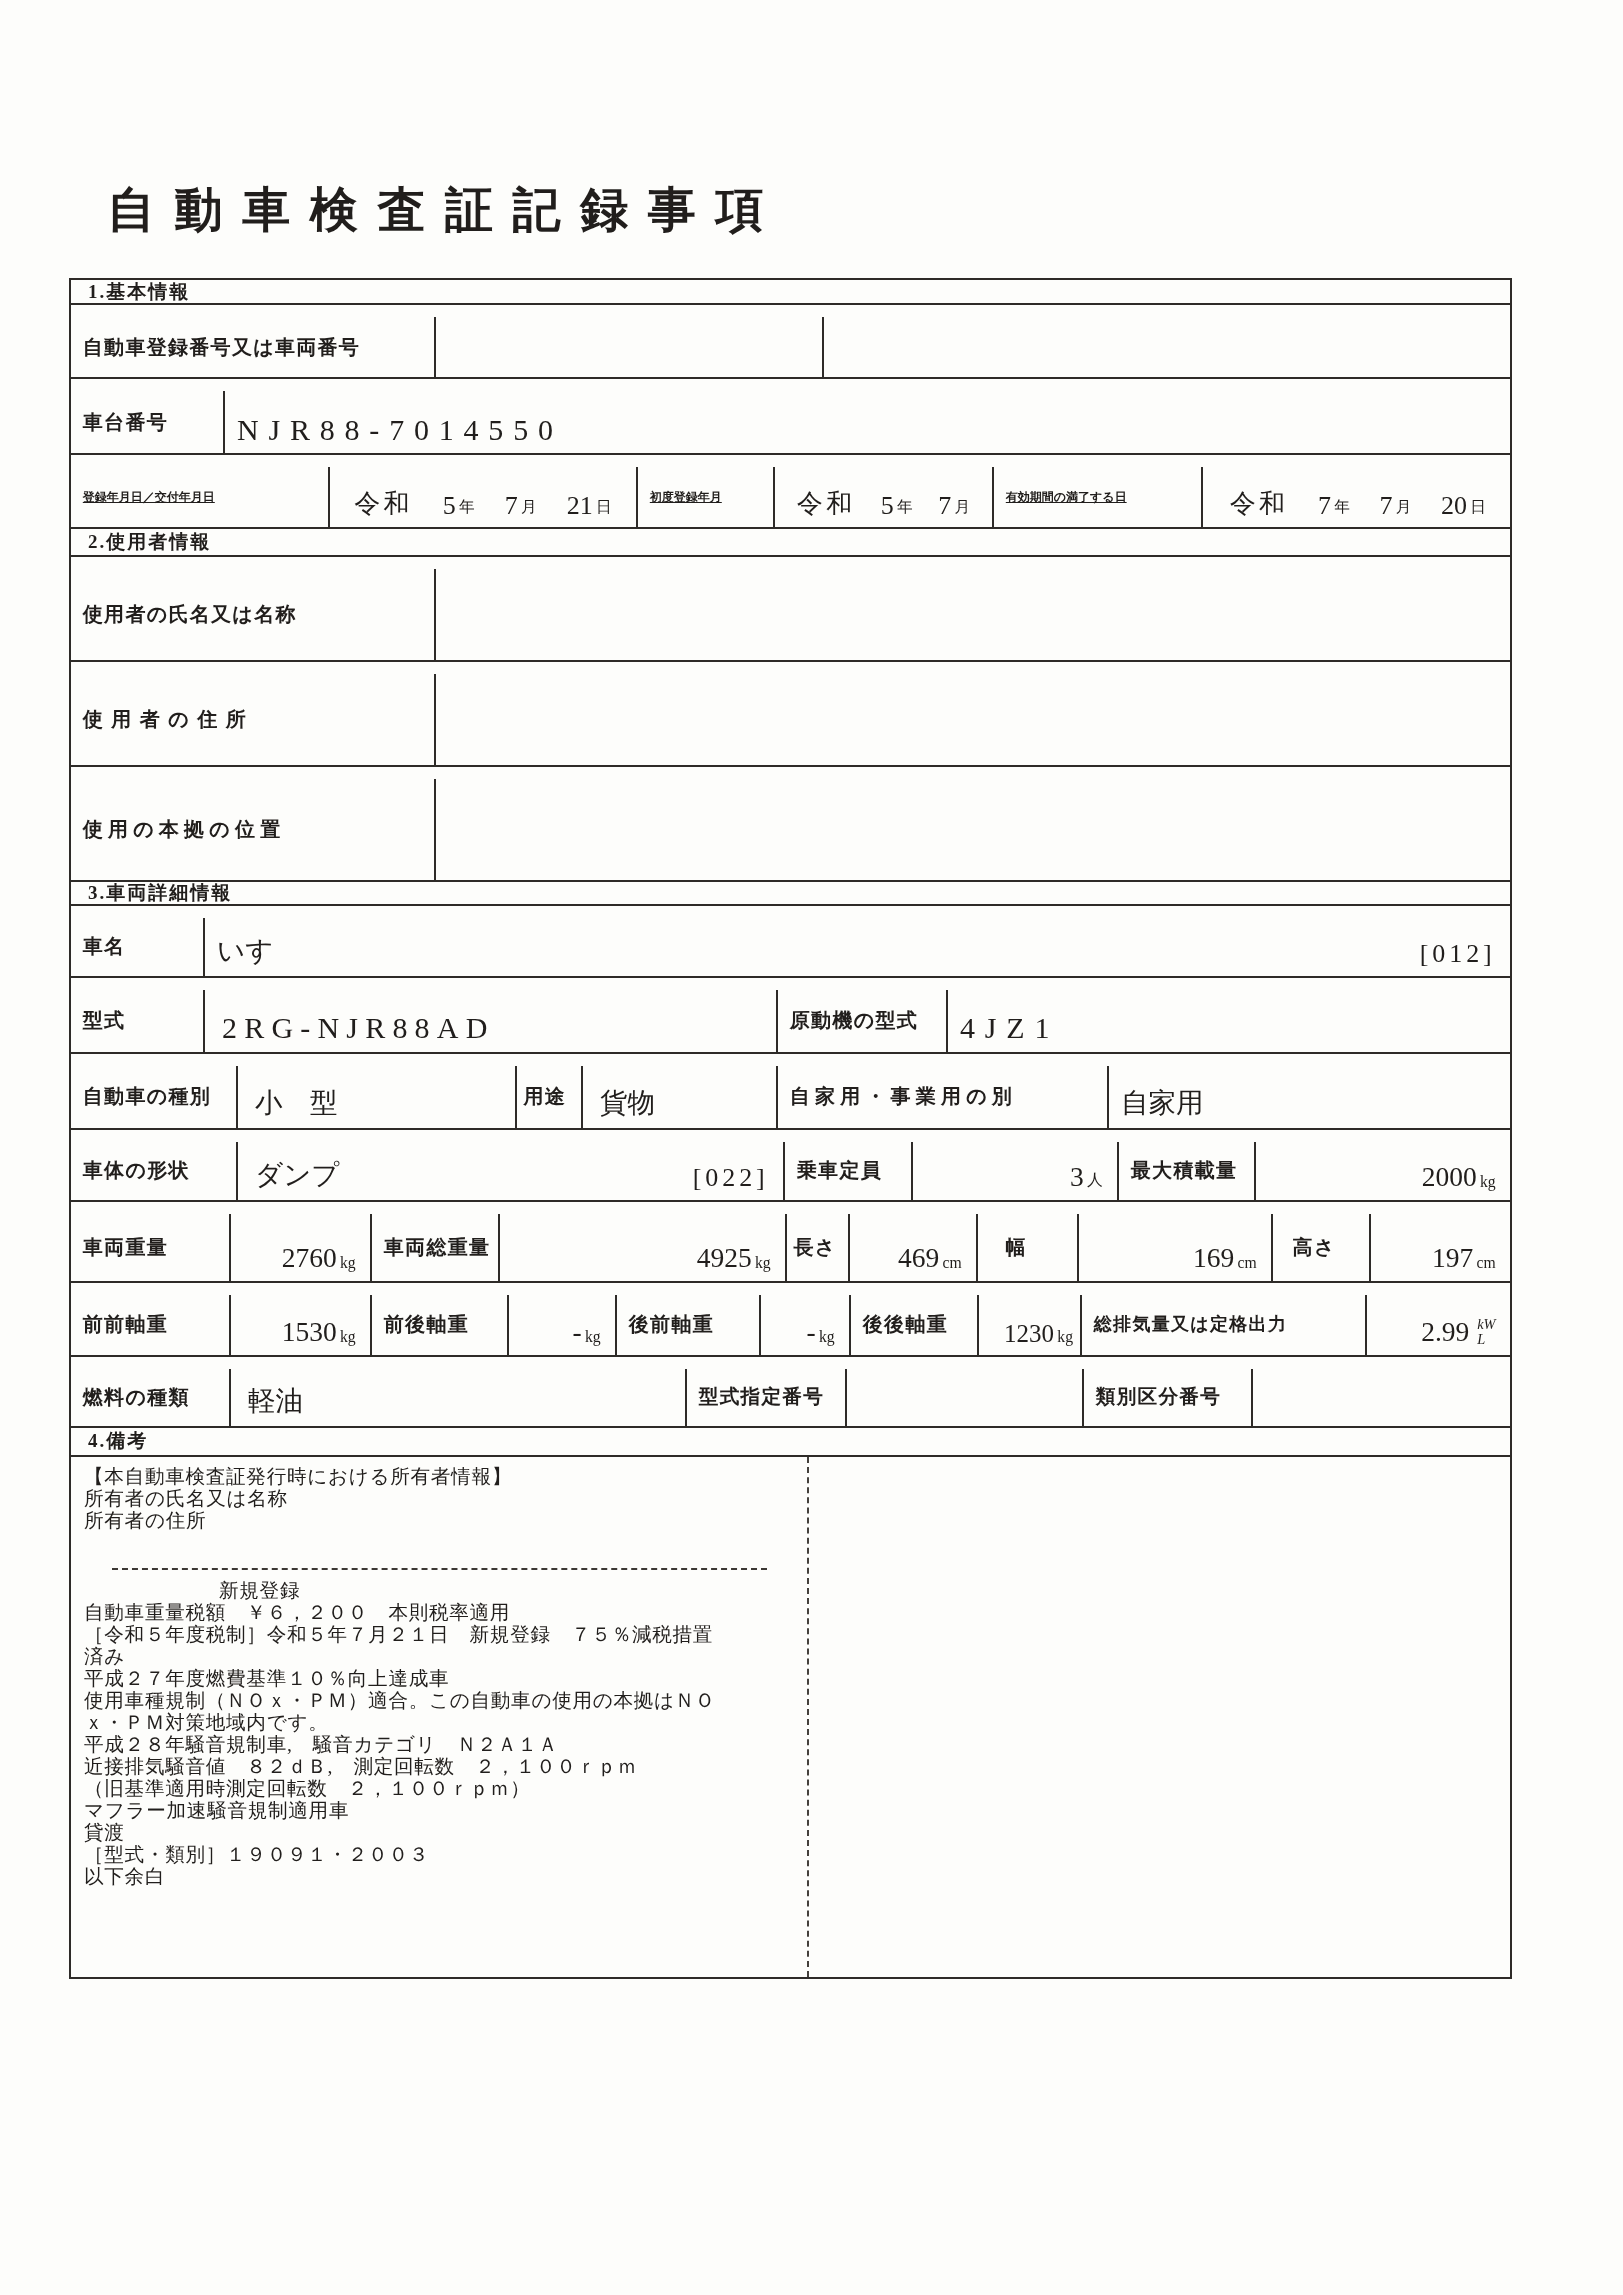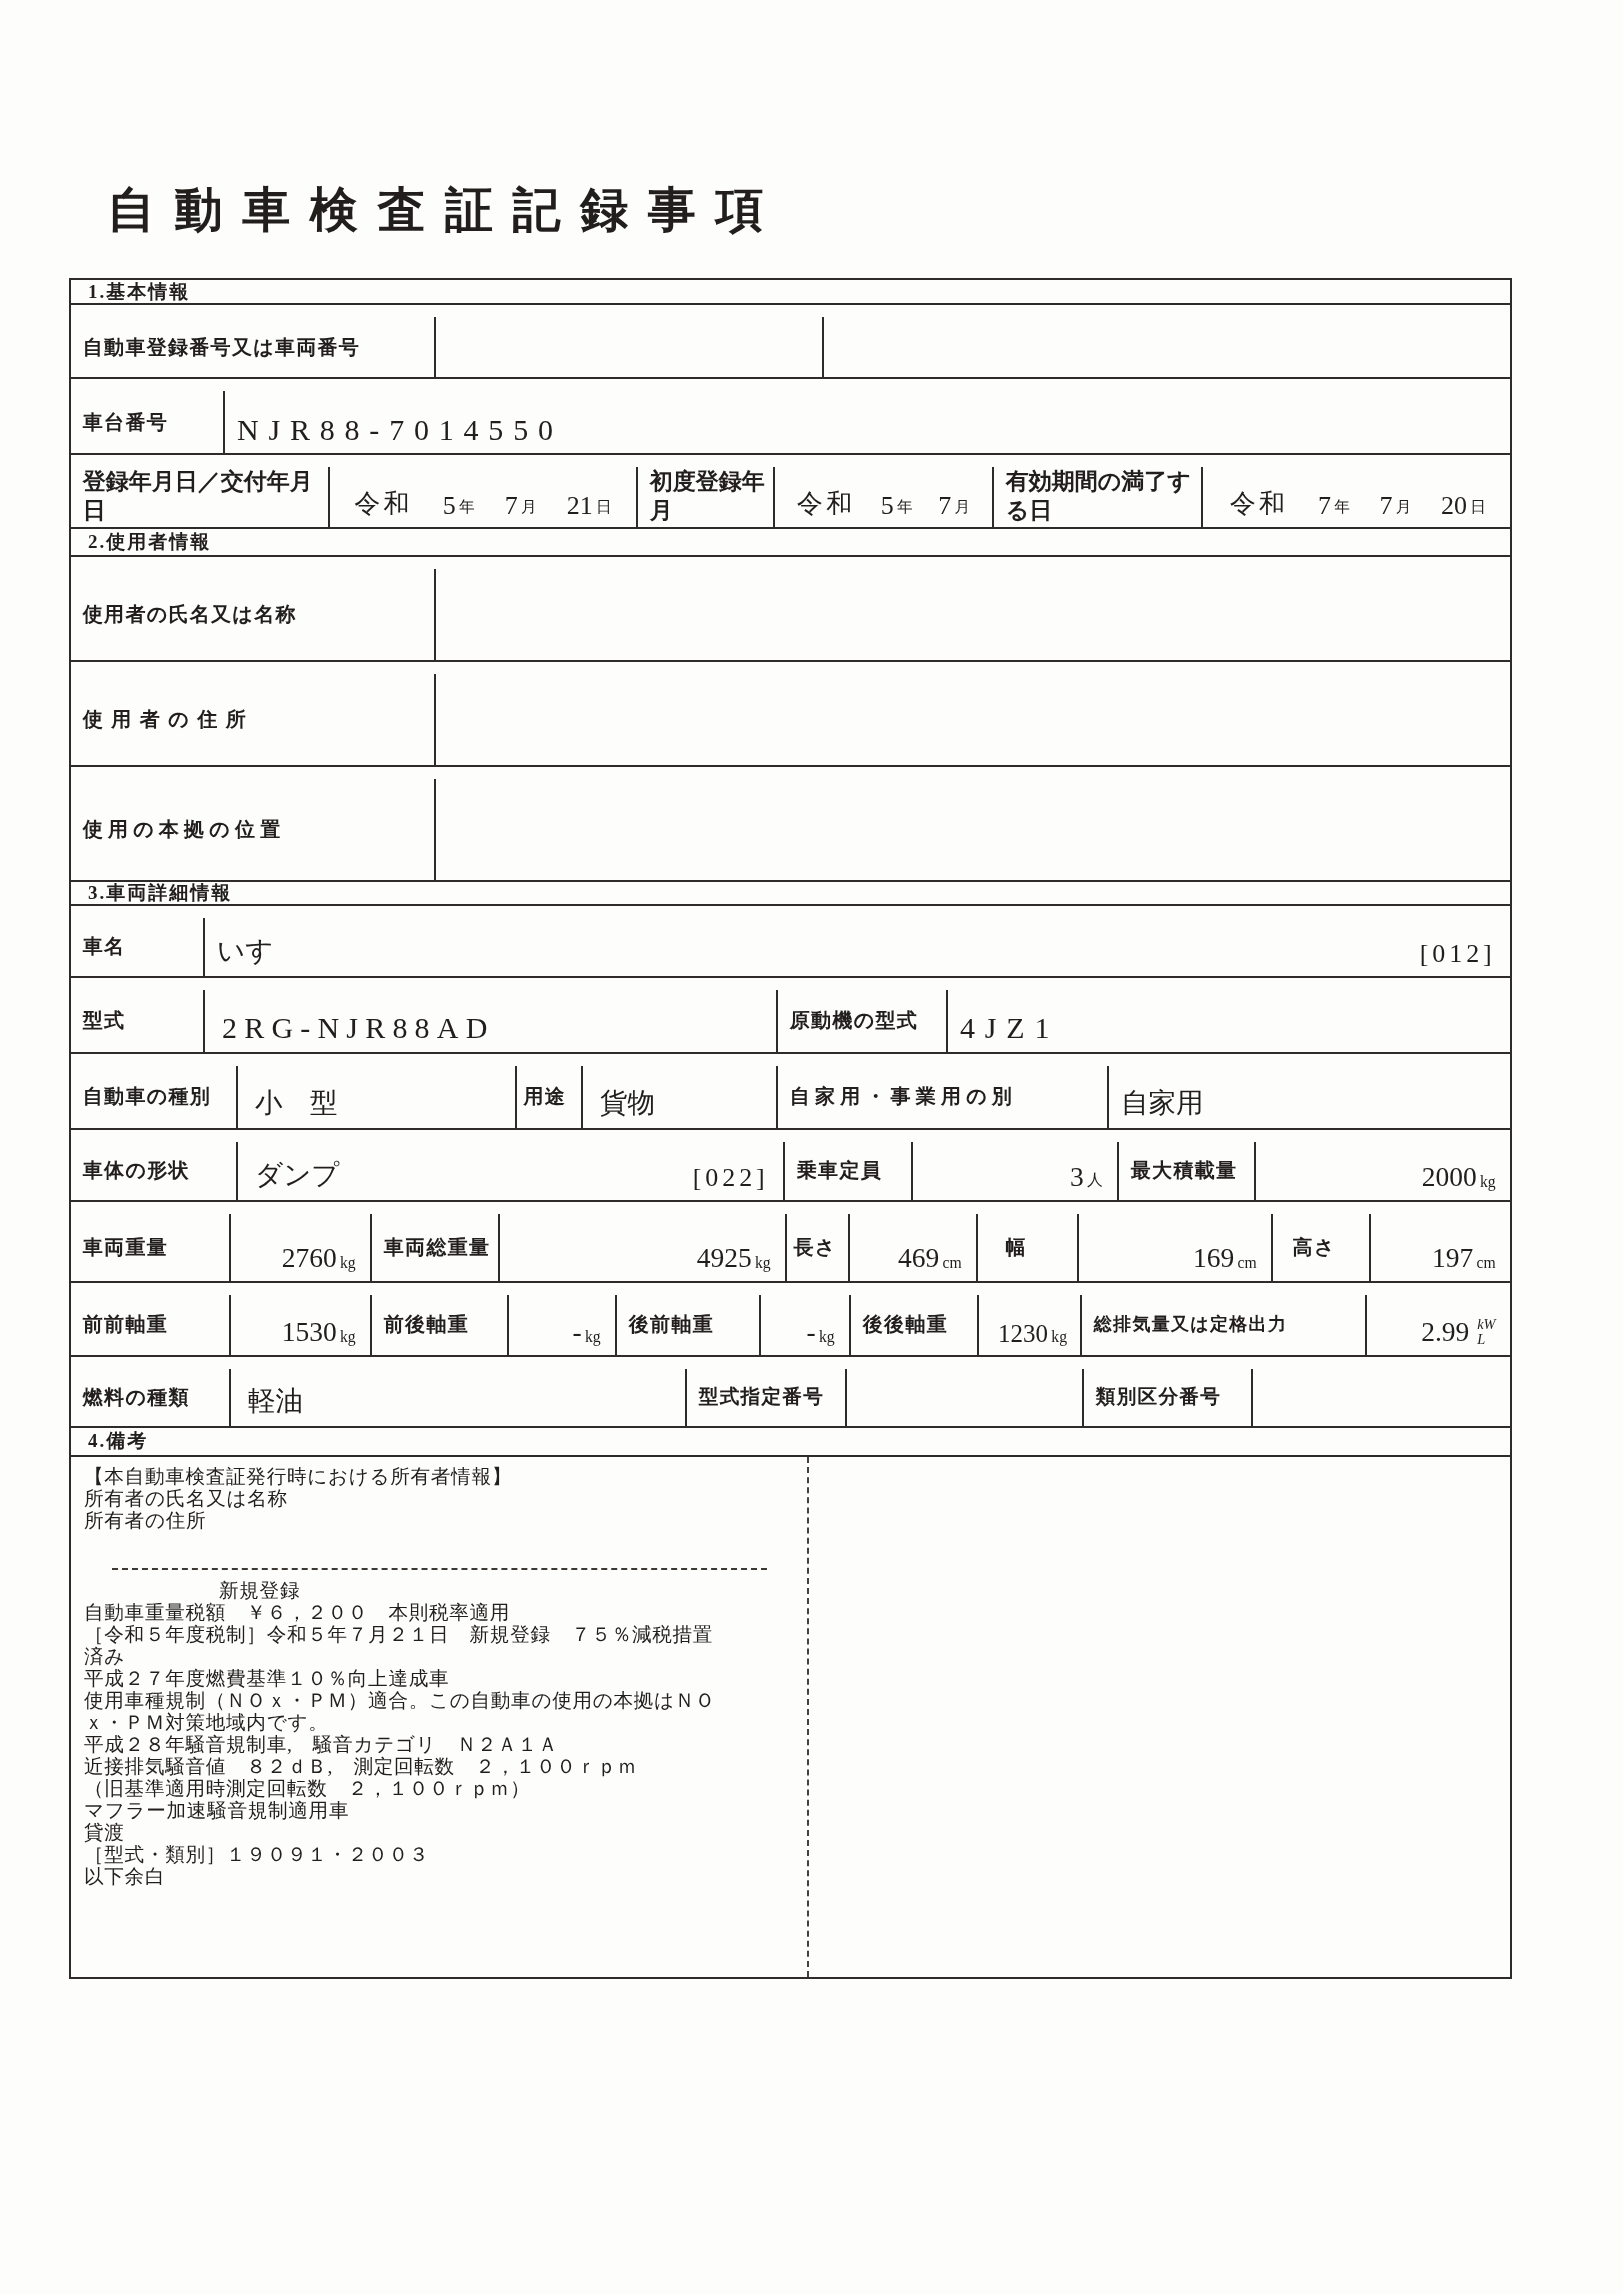--- a/index.html
+++ b/index.html
@@ -32,21 +32,21 @@
   .cell{
     border-right:2px solid var(--line);box-sizing:border-box;
     display:flex;align-items:center;overflow:hidden;flex:0 0 auto;
   }
   .cell.grow{flex:1 1 auto;padding-left:12px;}
   .cell:last-child{border-right:none;}
   .lbl{
     font-size:20px;font-weight:600;letter-spacing:1.3px;
     padding:2.6px 5.2px 2.6px 11.8px;line-height:1.25;
   }
-  .lbl.sm{font-size:23px;letter-spacing:0;}
+  .lbl.sm{font-size:12px;letter-spacing:0;text-decoration:underline;}
   .lbl.sp{letter-spacing:8.5px;}
   .lbl.sp2{letter-spacing:5.2px;}
   .val{
     font-size:27.5px;font-weight:500;
     align-items:flex-end;padding:3.9px 14.4px 6.5px 17px;
   }
   .val.left{justify-content:flex-start;}
   .val.right{justify-content:flex-end;}
   .val.between{justify-content:space-between;text-align:right;}
   .code{font-size:26px;letter-spacing:3.9px;}
@@ -244,21 +244,21 @@
       <div class="cell val right" style="width:108px">
         <span class="num">-</span>
           <span class="unit">kg</span>
       </div>
       <div class="cell lbl" style="width:144px">後前軸重</div>
       <div class="cell val right" style="width:90px">
         <span class="num">-</span>
           <span class="unit">kg</span>
       </div>
       <div class="cell lbl" style="width:128px">後後軸重</div>
-      <div class="cell val right" style="width:103px;padding-right:13px">
+      <div class="cell val right" style="width:103px;padding-right:7px">
         <span class="num" style="font-size:25px">1230</span>
           <span class="unit">kg</span>
       </div>
       <div class="cell lbl" style="width:285px;font-size:18px">総排気量又は定格出力</div>
       <div class="cell val right grow">
         <span class="num">2.99</span>
         <span class="stack">
           <span>kW</span>
           <span>L</span>
         </span>

